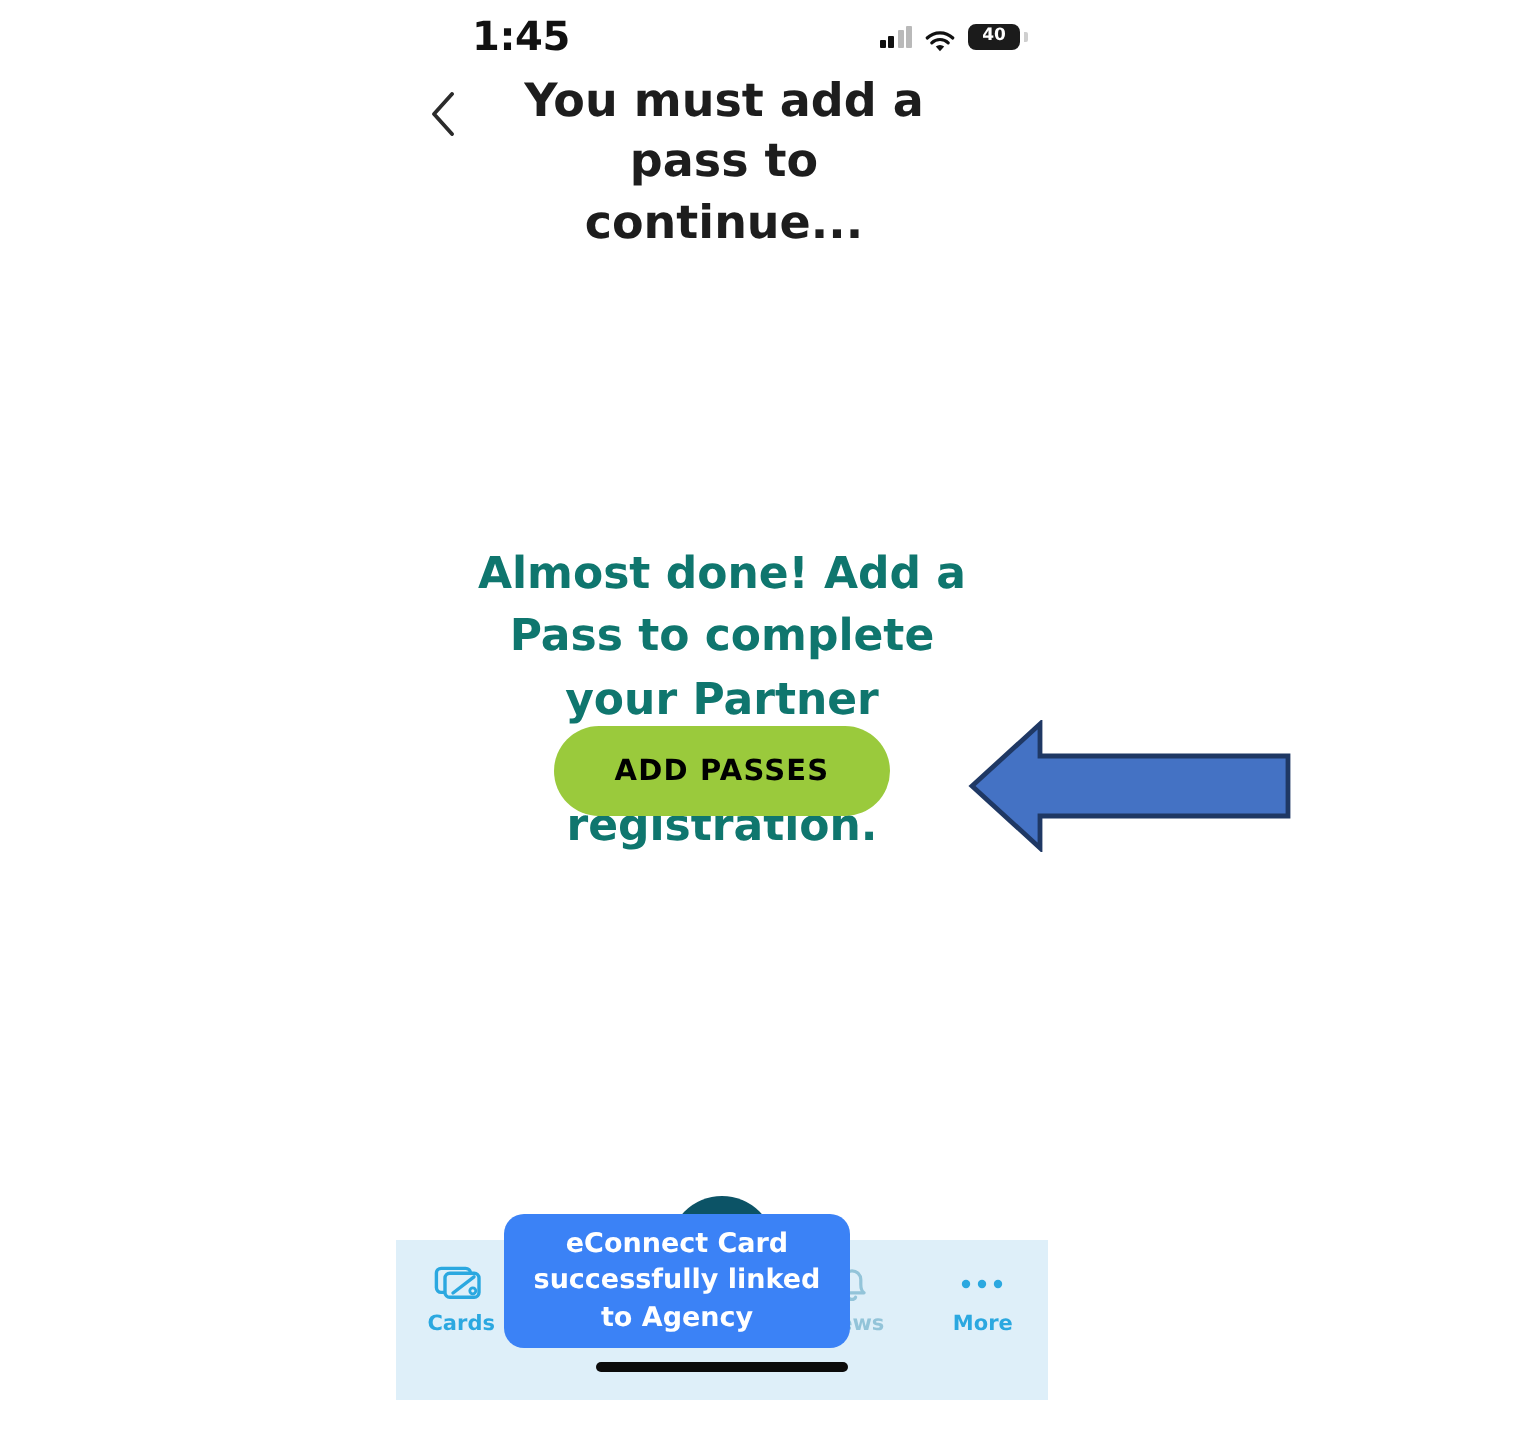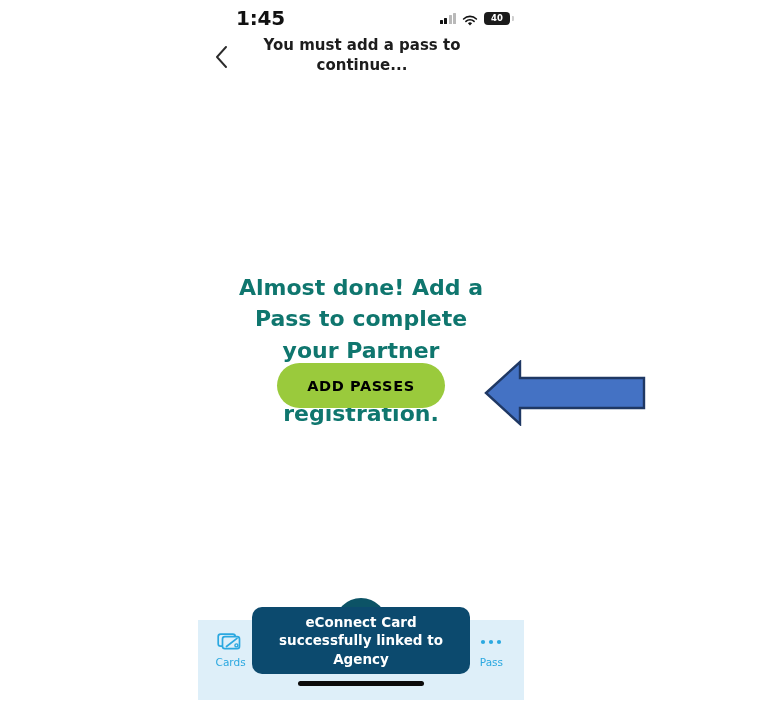--- a/index.html
+++ b/index.html
@@ -43,21 +43,21 @@
   .header {
     position: absolute; left: 198px; top: 30px; width: 326px; height: 58px;
   }
   .back-btn {
     position: absolute; left: 8px; top: 12px; width: 30px; height: 30px;
     display: flex; align-items: center; justify-content: center; cursor: pointer;
   }
   .back-btn svg { display: block; }
   .header-title {
     position: absolute; left: 46px; top: 6px; width: 236px;
-    text-align: center; font-size: 15px; font-weight: bold;
+    text-align: center; font-size: 23px; font-weight: bold;
     color: #1d1d1d; line-height: 1.32;
   }
 
   
   .body-text {
     position: absolute; left: 236px; top: 272px; width: 250px;
     text-align: center; font-size: 22px; font-weight: bold;
     color: #0f766e; line-height: 1.43;
   }
   .add-passes-btn {
@@ -78,21 +78,21 @@
     position: absolute; left: 198px; top: 620px; width: 326px; height: 80px;
     background: #DEEFF9;
   }
   .tabs {
     position: absolute; left: 0; top: 10px; width: 326px; height: 46px;
     display: flex; align-items: flex-start;
   }
   .tab {
     flex: 1 1 0; display: flex; flex-direction: column;
     align-items: center; justify-content: flex-start; gap: 3px;
-    cursor: pointer; height: 46px;
+    cursor: pointer; height: 46px; font-weight: bold;
   }
   .tab .tab-ico { height: 24px; display:flex; align-items:center; justify-content:center; }
   .tab .tab-label {
     font-size: 10.5px; color: #2BA8E0; line-height: 1;
   }
   .tab.dim .tab-label { color: #93c4d9; }
   .tab.spacer { visibility: hidden; }
 
   .scan-fab {
     position: absolute; left: 50%; top: -22px; transform: translateX(-50%);
@@ -101,22 +101,22 @@
     cursor: pointer; z-index: 2;
   }
 
   .home-indicator {
     position: absolute; left: 50%; transform: translateX(-50%);
     bottom: 14px; width: 126px; height: 5px; background: #0b0b0b; border-radius: 3px;
   }
 
   
   .toast {
-    position: absolute; left: 252px; top: 607px; width: 218px; height: 67px;
-    background: #0c4a6e; border-radius: 10px; z-index: 5;
+    position: absolute; left: 252px; top: 607px; width: 173px; height: 67px;
+    background: #3b82f6; border-radius: 10px; z-index: 5;
     display: flex; align-items: center; justify-content: center;
     padding: 0 14px;
   }
   .toast-text {
     color: #ffffff; font-size: 13.5px; font-weight: bold;
     text-align: center; line-height: 1.35;
   }
 </style>
 </head>
 <body>
@@ -215,21 +215,21 @@
       </div>
 
       <div class="tab">
         <span class="tab-ico">
           <svg width="26" height="10" viewBox="0 0 26 10">
             <circle cx="5" cy="5" r="2.1" fill="#2BA8E0"></circle>
             <circle cx="13" cy="5" r="2.1" fill="#2BA8E0"></circle>
             <circle cx="21" cy="5" r="2.1" fill="#2BA8E0"></circle>
           </svg>
         </span>
-        <span class="tab-label">Pass</span>
+        <span class="tab-label">More</span>
       </div>
 
     </div>
 
     <div class="home-indicator"></div>
   </div>
 
   <div class="toast">
     <div class="toast-text">eConnect Card successfully linked to Agency</div>
   </div>

